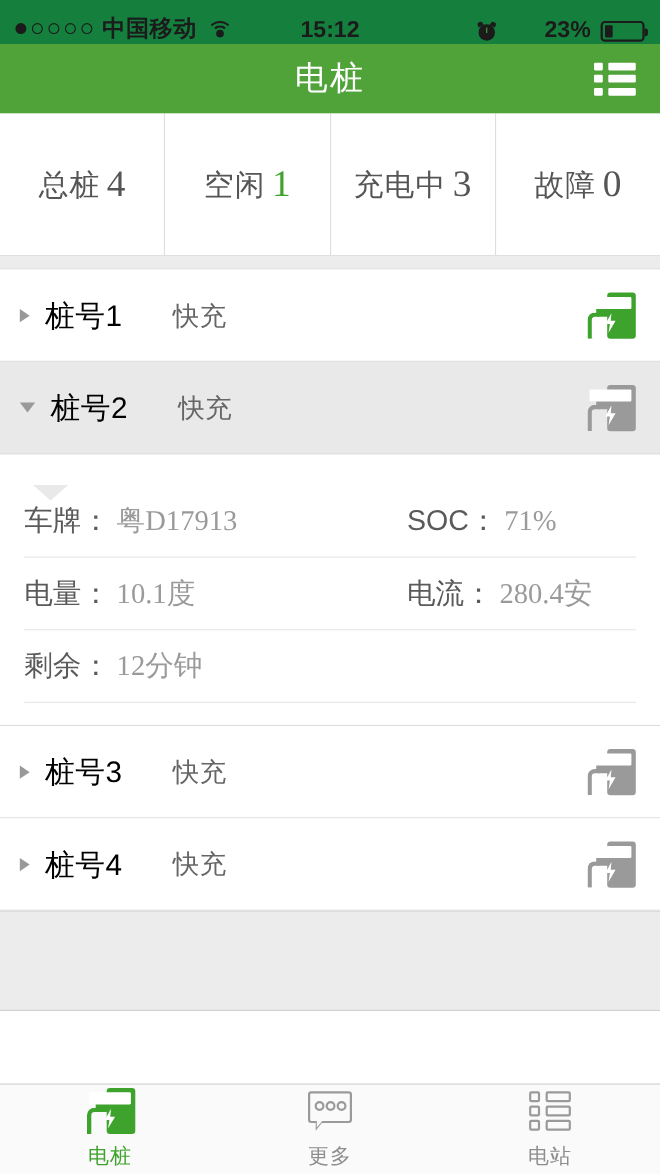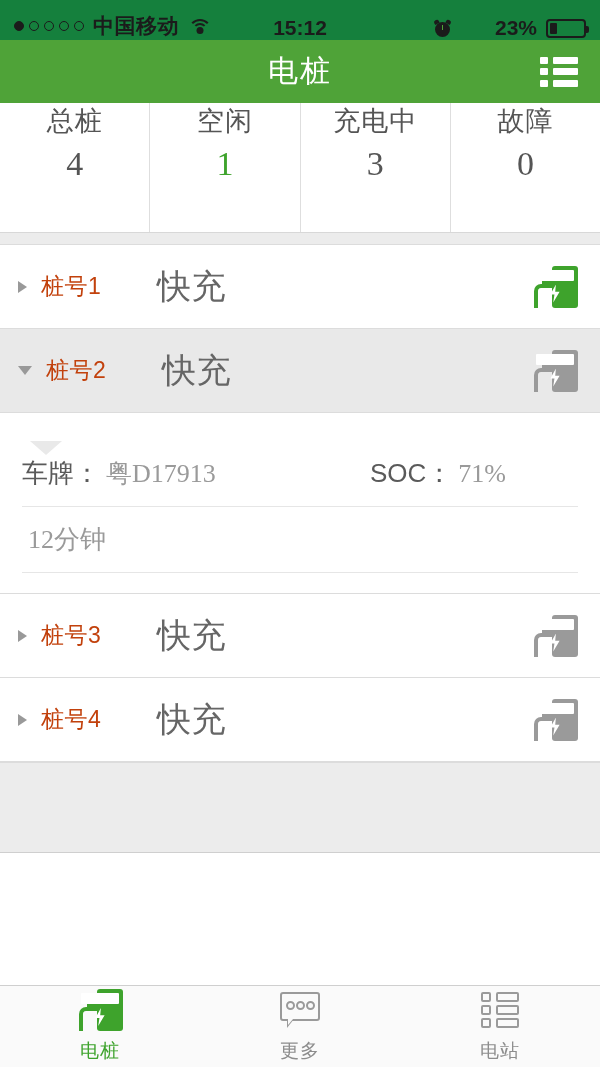--- a/index.html
+++ b/index.html
@@ -49,38 +49,38 @@
   }
   .header-title { color: #fff; font-size: 30px; letter-spacing: 2px; }
   .menu-icon { position: absolute; right: 22px; top: 50%; transform: translateY(-50%);
                width: 38px; height: 30px; display: flex; flex-direction: column; justify-content: space-between; }
   .menu-icon .row { display: flex; align-items: center; gap: 5px; height: 7px; }
   .menu-icon .sq { width: 8px; height: 7px; background: #fff; border-radius: 1px; }
   .menu-icon .bar { flex: 1; height: 7px; background: #fff; border-radius: 1px; }
 
   
   .stats { display: flex; height: 130px; background: #fff; border-bottom: 1px solid #d8d8d8; }
-  .stat { flex: 1; display: flex; flex-direction: column; align-items: center; justify-content: flex-start;
+  .stat { flex: 1; display: flex; align-items: center; justify-content: center;
           border-right: 1px solid #dedede; gap: 6px; }
   .stat:last-child { border-right: none; }
   .stat-label { font-size: 27px; color: #555; letter-spacing: 1px; }
   .stat-value { font-size: 34px; color: #555; font-family: "Liberation Serif", serif; }
   .stat-value.accent { color: #3ea32c; }
 
   
   .spacer { height: 12px; background: #ececec; border-bottom: 1px solid #dcdcdc; }
 
   .pile-row { position: relative; height: 84px; display: flex; align-items: center;
               padding: 0 22px 0 18px; background: #fff; border-bottom: 1px solid #dcdcdc; }
   .pile-row.expanded { background: #e9e9e9; }
   .tri { width: 0; height: 0; margin-right: 14px; flex: none; }
   .tri.right { border-left: 9px solid #999; border-top: 6.5px solid transparent; border-bottom: 6.5px solid transparent; }
   .tri.down  { border-top: 9px solid #999; border-left: 7.5px solid transparent; border-right: 7.5px solid transparent; }
-  .pile-name { font-size: 23px; color: #c2410c; min-width: 116px; letter-spacing: .5px; }
-  .pile-type { font-size: 34px; color: #666; letter-spacing: .5px; }
+  .pile-name { font-size: 27px; color: #000000; min-width: 116px; letter-spacing: .5px; }
+  .pile-type { font-size: 24px; color: #666; letter-spacing: .5px; }
   .pile-row .pile-icon { margin-left: auto; }
 
   
   .pile-icon { position: relative; width: 46px; height: 42px; flex: none; }
   .pile-icon .body { position: absolute; right: 0; top: 0; width: 26px; height: 42px;
                      background: #3ea32c; border-radius: 3px; }
   .pile-icon .screen { position: absolute; top: 4px; left: 4px; right: 4px; height: 11px;
                        background: #fff; border-radius: 1px; }
   .pile-icon .bolt { position: absolute; left: 50%; top: 19px; transform: translateX(-50%);
                      width: 11px; height: 18px; background: #fff;
@@ -243,20 +243,31 @@
             <span class="d-label">车牌：</span>
             <span class="d-value">粤D17913</span>
           </span>
           <span class="detail-cell right">
             <span class="d-label">SOC：</span>
             <span class="d-value">71%</span>
           </span>
         </div>
         <div class="detail-row">
           <span class="detail-cell left">
+            <span class="d-label">电量：</span>
+            <span class="d-value">10.1度</span>
+          </span>
+          <span class="detail-cell right">
+            <span class="d-label">电流：</span>
+            <span class="d-value">280.4安</span>
+          </span>
+        </div>
+        <div class="detail-row">
+          <span class="detail-cell left">
+            <span class="d-label">剩余：</span>
             <span class="d-value">12分钟</span>
           </span>
           <span class="detail-cell right">
             <span class="d-label"></span>
             <span class="d-value"></span>
           </span>
         </div>
         <div class="detail-pad"></div>
       </div>
       <div class="pile-row">

